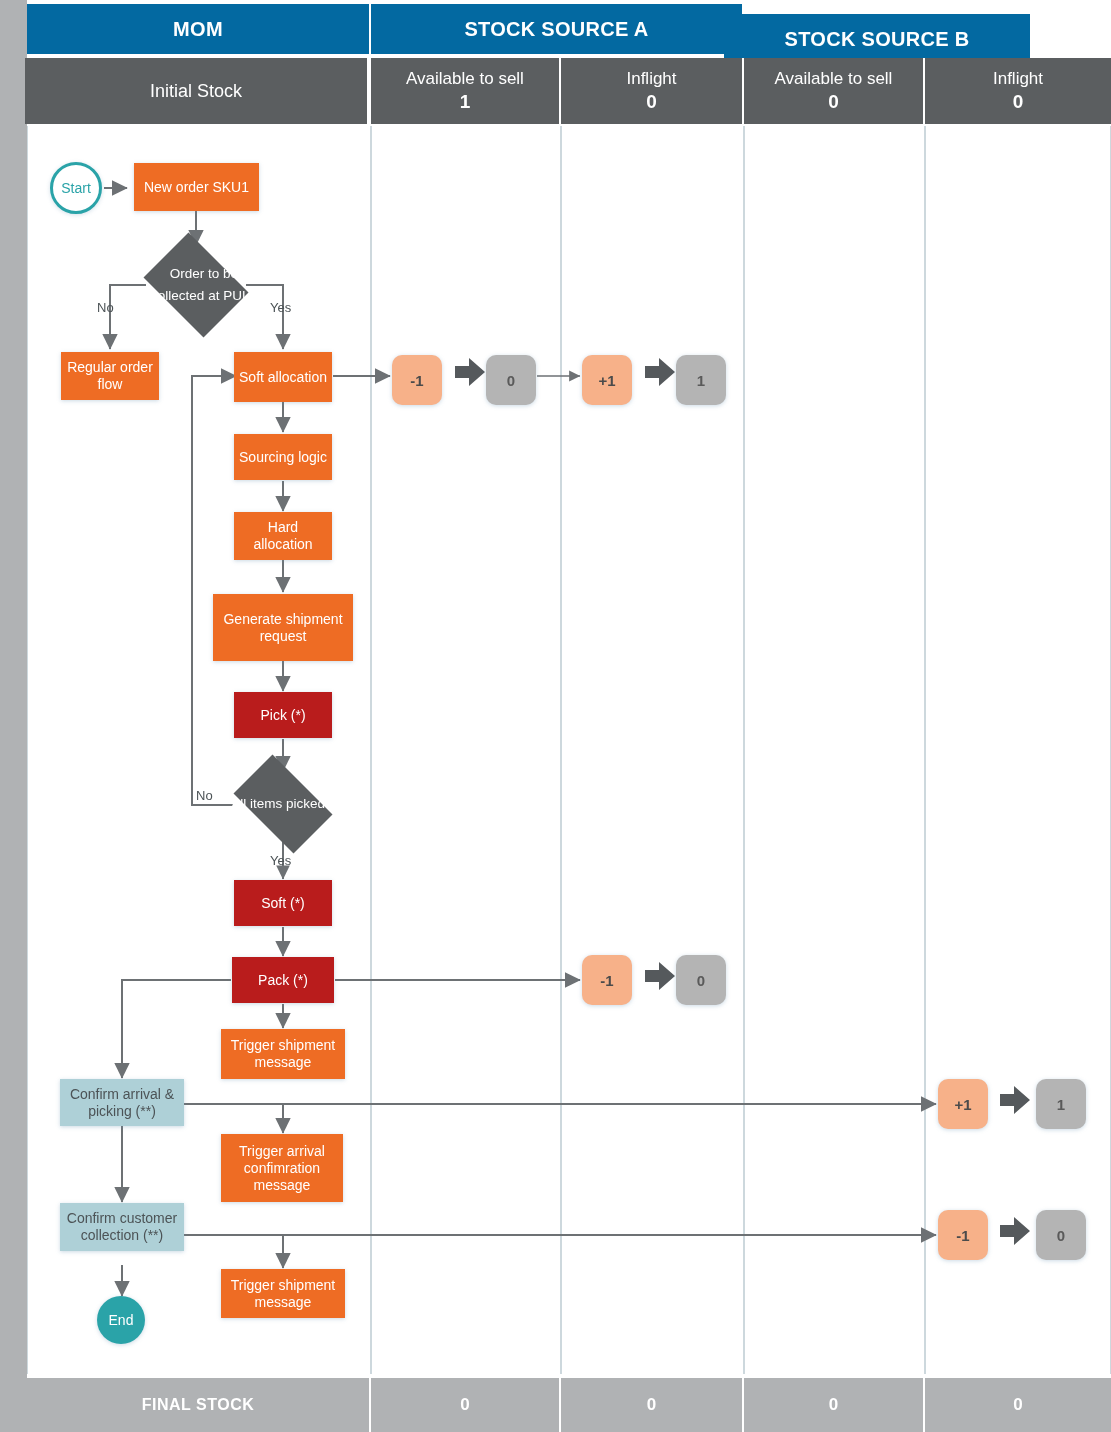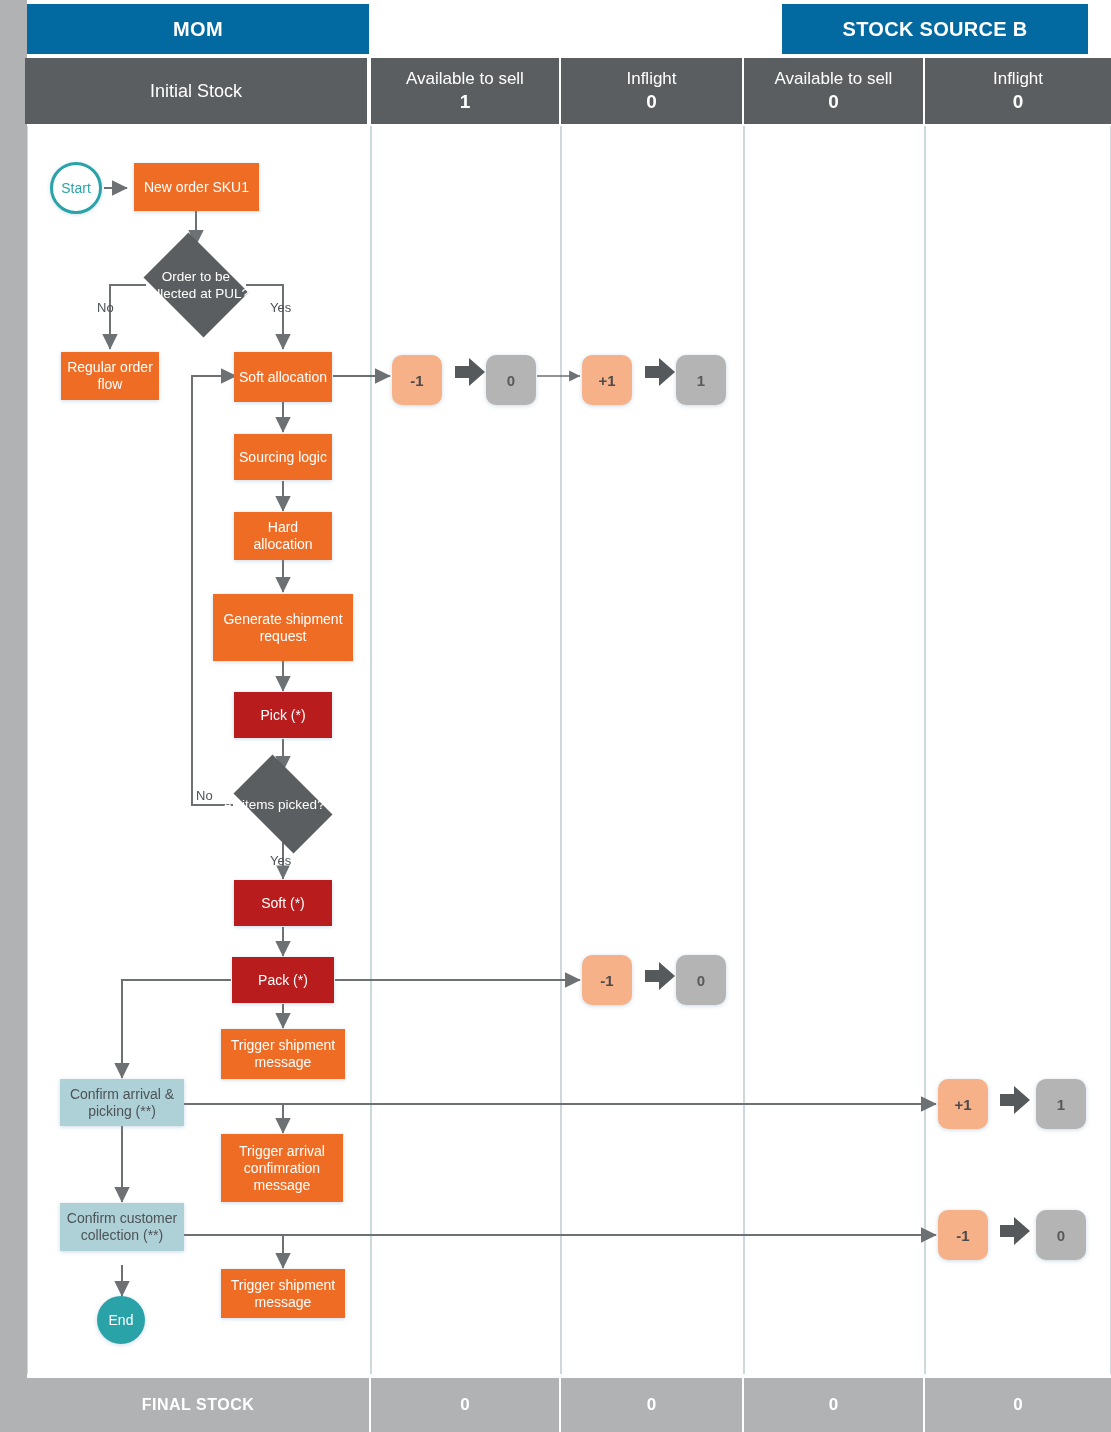--- a/index.html
+++ b/index.html
@@ -38,44 +38,45 @@
   .node.orange{background:#ee6c24;}
   .node.teal{background:#b91c1c;}
   .node.lblue{background:#aed0d7;color:#4c5356;}
   .node.start{border-radius:50%;background:#ffffff;border:3px solid #2aa3a8;color:#2aa3a8;
               font-size:14px;box-shadow:0 1px 4px rgba(110,150,180,.3);}
   .node.end{border-radius:50%;background:#2aa3a8;color:#ffffff;font-size:14px;}
 
   .dia{position:absolute;}
   .dia .shape{position:absolute;left:0;top:0;width:100%;height:100%;
               background:#5b5e60;transform:rotate(45deg) scale(.707);}
-  .dia .txt{position:absolute;left:0;top:0;width:100%;height:100%;display:flex;
+  .dia .txt{position:absolute;left:8px;top:0;width:100%;height:100%;display:flex;
             align-items:center;justify-content:center;text-align:center;color:#fff;
-            font-size:13.5px;line-height:17px;}
+            font-size:13.5px;line-height:22px;}
 
   
   .badge{position:absolute;width:50px;height:50px;border-radius:10px;display:flex;
          align-items:center;justify-content:center;font-size:15px;font-weight:bold;
          box-shadow:0 1px 4px rgba(110,150,180,.35);box-sizing:border-box;}
   .badge.delta{background:#f7b189;color:#4b4b4b;}
   .badge.total{background:#b4b4b4;color:#5a5a5a;}
 
   
   .lines{position:absolute;left:0;top:0;width:1111px;height:1432px;pointer-events:none;}
   .elbl{position:absolute;font-size:13px;color:#4c5356;background:transparent;}
 </style>
 </head>
 <body>
 
 <div id="root">
 
   <div class="leftstrip"></div>
 
   <div class="hdr-top" style="left:27px;width:344px;">MOM</div>
-  <div class="hdr-top" style="left:782px;width:306px;border-right:none;">STOCK SOURCE B</div>
+  <div class="hdr-top" style="left:371px;width:373px;">STOCK SOURCE A</div>
+  <div class="hdr-top" style="left:724px;width:306px;border-right:none;margin-top:10px;">STOCK SOURCE B</div>
 
   <div class="hdr-sub single" style="left:25px;width:344px;">
     <span class="lbl">Initial Stock</span>
   </div>
   <div class="hdr-sub" style="left:371px;width:190px;">
     <span class="lbl">Available to sell</span>
     <span class="val">1</span>
   </div>
   <div class="hdr-sub" style="left:561px;width:183px;">
     <span class="lbl">Inflight</span>

